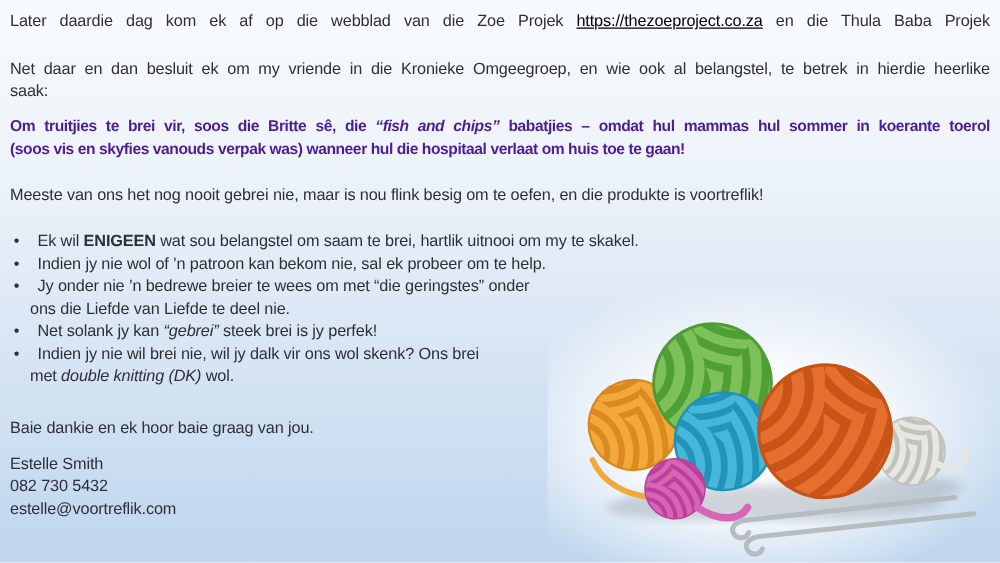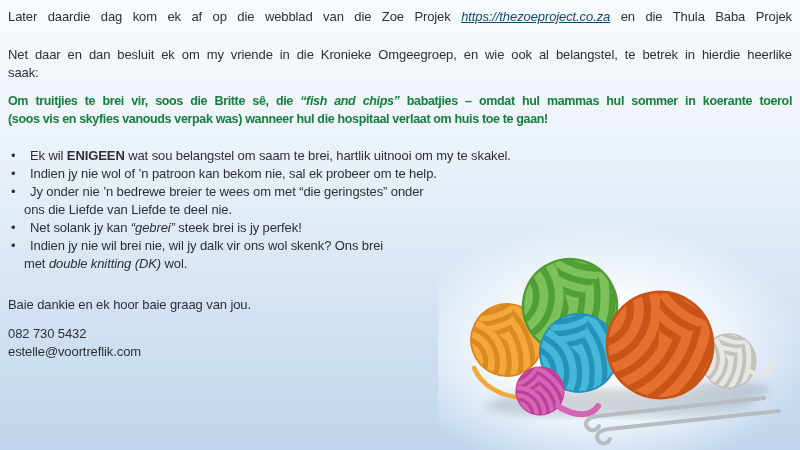--- a/index.html
+++ b/index.html
@@ -7,23 +7,23 @@
     width:800px;height:450px;overflow:hidden;position:relative;
     font-family:"Liberation Sans",sans-serif;
     color:#2e2e36;
     background:linear-gradient(180deg,#f8fbfe 0%,#edf3fa 30%,#d6e4f3 65%,#bed6ee 100%);
   }
   .slide{position:absolute;inset:0;padding:8px;box-sizing:border-box;}
   p{margin:0;font-size:13px;line-height:18px;letter-spacing:-0.1px;}
   .j{text-align:justify;text-align-last:justify;}
   .b{font-weight:bold;}
   .i{font-style:italic;}
-  .link{color:#0c4a6e;text-decoration:underline;cursor:pointer;font-style:italic;}
+  .link{color:#000000;text-decoration:underline;cursor:pointer;}
   #p2{margin-top:20px;}
-  #p3{margin-top:10px;font-weight:bold;font-size:12.5px;letter-spacing:-0.35px;color:#15803d;}
+  #p3{margin-top:10px;font-weight:bold;font-size:12.5px;letter-spacing:-0.35px;color:#4c1d95;}
   #p4{margin-top:19px;}
   ul#bullets{margin:19px 0 0 0;padding:0;list-style:none;position:relative;z-index:2;}
   ul#bullets li{position:relative;padding-left:22px;font-size:13px;line-height:18px;letter-spacing:-0.1px;}
   ul#bullets .dot{position:absolute;left:3px;top:0;}
   ul#bullets .cont{margin-left:-6px;}
   #closing{margin-top:23px;position:relative;z-index:2;}
   .sig{margin-top:11px;position:relative;z-index:2;}
   .sig p{line-height:18px;}
   .glow{position:absolute;left:438px;top:228px;width:362px;height:222px;z-index:0;
         background:radial-gradient(ellipse at 45% 55%,rgba(255,255,255,0.95) 30%,rgba(255,255,255,0) 74%);}
@@ -41,20 +41,21 @@
   <div id="p2">
     <p class="j">Net daar en dan besluit ek om my vriende in die Kronieke Omgeegroep, en wie ook al belangstel, te betrek in hierdie heerlike</p>
     <p>saak:</p>
   </div>
 
   <div id="p3">
     <p class="j" style="font-size:inherit;letter-spacing:inherit;"><span>Om truitjies te brei vir, soos die Britte sê, die </span><span class="i">“fish and chips”</span><span> babatjies – omdat hul mammas hul sommer in koerante toerol</span></p>
     <p style="font-size:inherit;letter-spacing:inherit;">(soos vis en skyfies vanouds verpak was) wanneer hul die hospitaal verlaat om huis toe te gaan!</p>
   </div>
 
+  <p id="p4">Meeste van ons het nog nooit gebrei nie, maar is nou flink besig om te oefen, en die produkte is voortreflik!</p>
 
   <ul id="bullets">
     <li>
       <span class="dot">•</span>
       <span>Ek wil </span><span class="b">ENIGEEN</span><span> wat sou belangstel om saam te brei, hartlik uitnooi om my te skakel.</span>
     </li>
     <li>
       <span class="dot">•</span>
       <span>Indien jy nie wol of ’n patroon kan bekom nie, sal ek probeer om te help.</span>
     </li>
@@ -70,20 +71,21 @@
     <li>
       <span class="dot">•</span>
       <div>Indien jy nie wil brei nie, wil jy dalk vir ons wol skenk? Ons brei</div>
       <div class="cont"><span>met </span><span class="i">double knitting (DK)</span><span> wol.</span></div>
     </li>
   </ul>
 
   <p id="closing">Baie dankie en ek hoor baie graag van jou.</p>
 
   <div class="sig">
+    <p>Estelle Smith</p>
     <p>082 730 5432</p>
     <p>estelle@voortreflik.com</p>
   </div>
 
 </div>
 
 <div id="yarn"><svg width="340" height="210" viewBox="0 0 340 210" xmlns="http://www.w3.org/2000/svg">
       <defs>
     <clipPath id="bc">
           <circle cx="0" cy="0" r="40"></circle>

